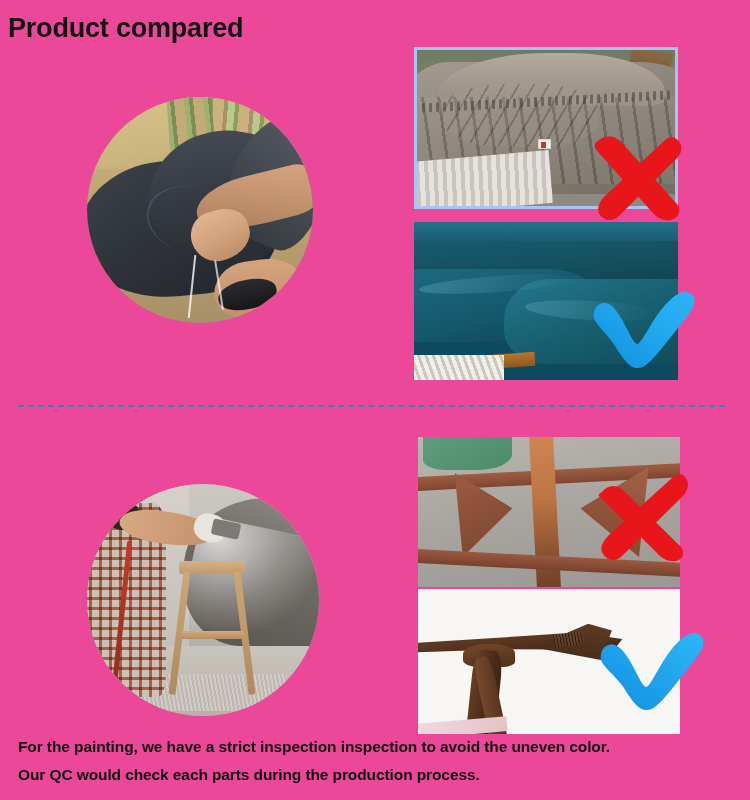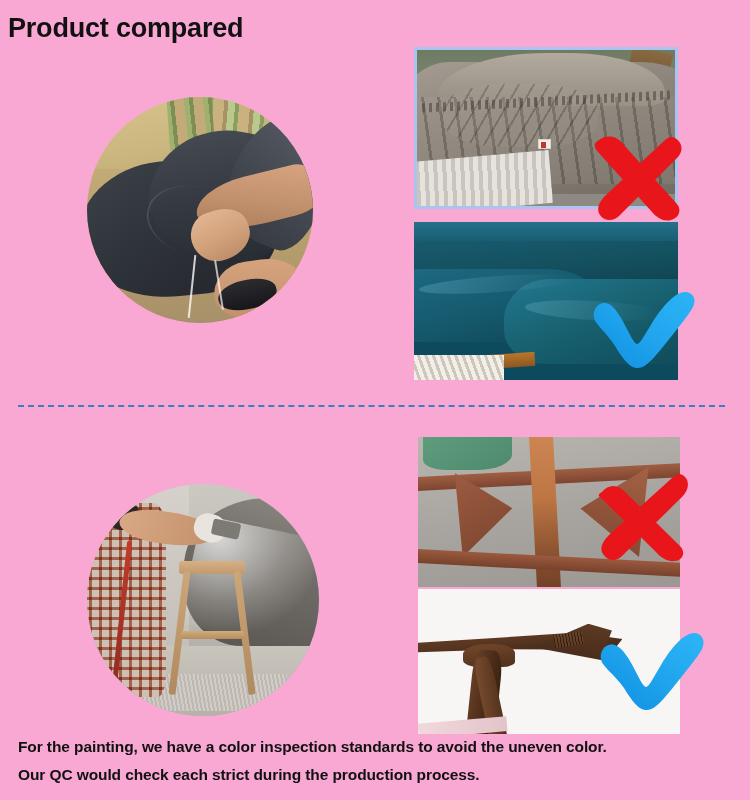--- a/index.html
+++ b/index.html
@@ -2,21 +2,21 @@
 <html><head>
 <meta charset="utf-8">
 <style>
   * { box-sizing: border-box; margin: 0; padding: 0; }
   html, body {
     width: 750px; height: 800px;
     background: #ffffff;
     font-family: "Liberation Sans", sans-serif;
     overflow: hidden;
   }
-  .page { position: relative; width: 750px; height: 800px; background: #f9a8d4; }
+  .page { position: relative; width: 750px; height: 800px; background: #ec4899; }
 
   .page-title {
     position: absolute; left: 8px; top: 13px;
     font-size: 27px; font-weight: bold; color: #111;
     letter-spacing: -0.2px;
   }
 
   
   .circle-photo {
     position: absolute; border-radius: 50%; overflow: hidden;
@@ -405,17 +405,17 @@
           <stop offset="100%" stop-color="#2db6f6"></stop>
         </linearGradient>
       </defs>
       <path d="M5 32 C3 21 12 13 21 18 C28 22 34 32 41 46 C45 54 48 59 50 59
                C53 59 57 50 65 37 C77 17 89 5 98 5 C106 5 110 13 106 21
                C102 29 89 44 75 62 C63 77 56 83 49 82 C42 81 36 73 28 60
                C18 46 7 39 5 32 Z" fill="url(#chk2)"></path>
     </svg>
   </div>
 
-  <div class="caption" id="caption-painting">For the painting, we have a color inspection standards to avoid the uneven color.</div>
-
-  <div class="caption" id="caption-qc">Our QC would check  each strict during the production process.</div>
+  <div class="caption" id="caption-painting">For the painting, we have a strict inspection inspection to avoid the uneven color.</div>
+
+  <div class="caption" id="caption-qc">Our QC would check  each parts during the production process.</div>
 
 </div>
 
 </body></html>

